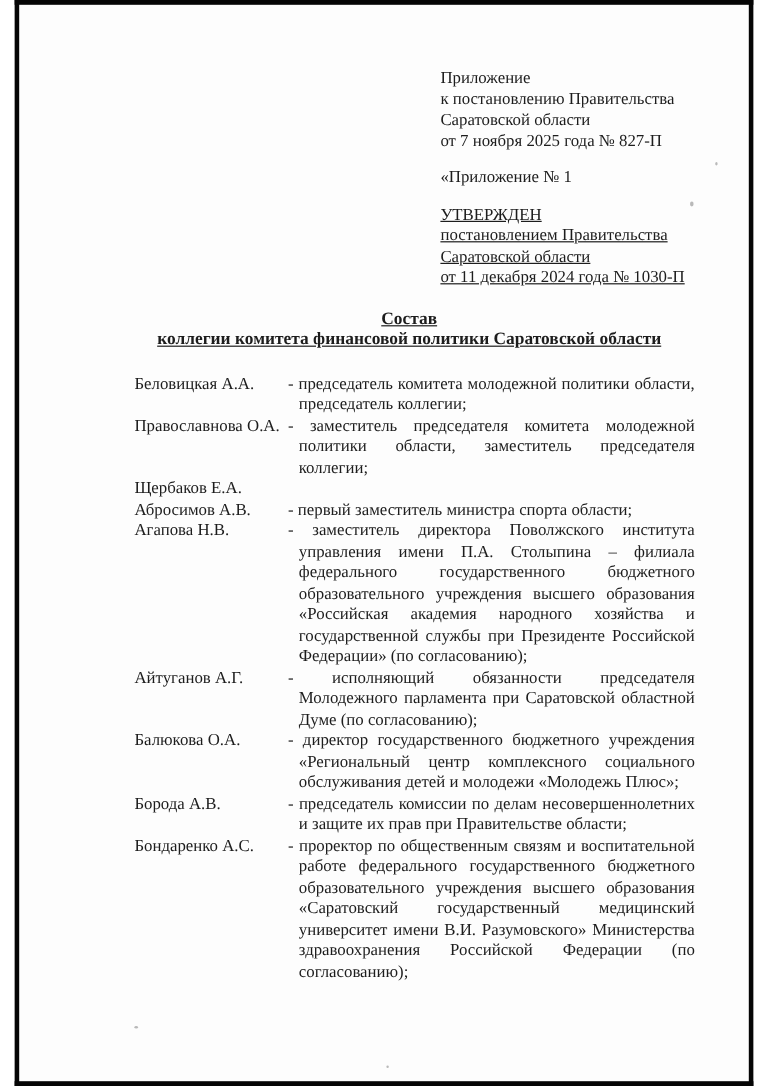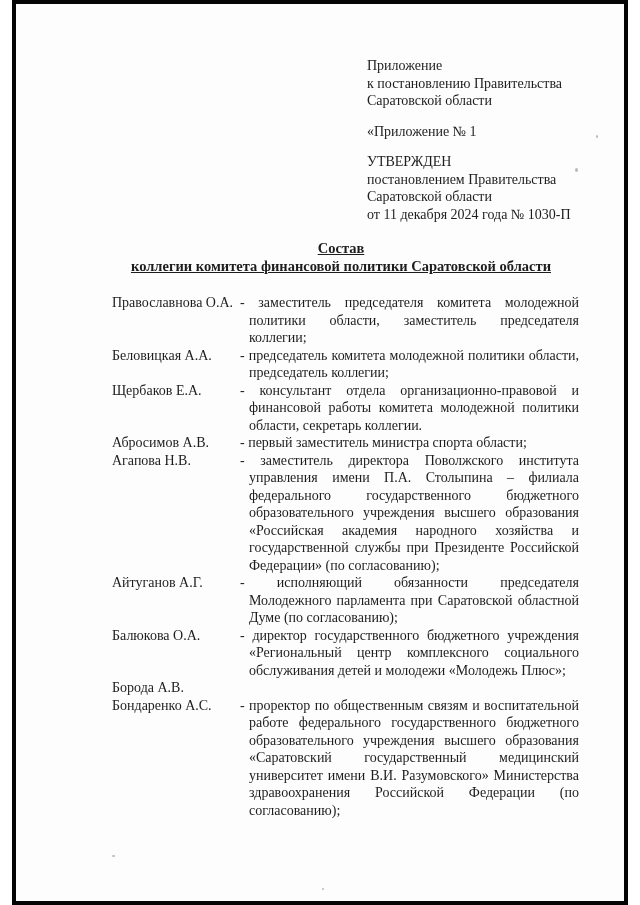--- a/index.html
+++ b/index.html
@@ -33,21 +33,21 @@
 
   .content {
     position: absolute;
     left: 100px;
     top: 57px;
     width: 458px;
   }
   .header-block { margin-left: 255px; }
   .header-line { white-space: nowrap; }
   .appendix-label { margin-left: 255px; margin-top: 13px; }
-  .approved-block { margin-left: 255px; margin-top: 13px; }
+  .approved-block { margin-left: 255px; margin-top: 13px; text-decoration: underline; }
   .doc-title {
     margin-top: 17px;
     text-align: center;
     font-weight: bold;
     font-size: 14.5px;
     text-decoration: underline;
   }
   .roster { margin-top: 19px; }
   .roster-members { margin-top: 0; }
   .members-heading { margin-top: 13px; text-indent: 33px; }
@@ -75,48 +75,48 @@
   <div class="speck speck2"></div>
   <div class="speck speck3"></div>
   <div class="speck speck4"></div>
 
   <div class="content">
 
     <div class="header-block">
       <div class="header-line">Приложение</div>
       <div class="header-line">к постановлению Правительства</div>
       <div class="header-line">Саратовской области</div>
+      <div class="header-line">от 7 ноября 2025 года № 827-П</div>
     </div>
 
     <div class="appendix-label">«Приложение № 1</div>
 
     <div class="approved-block">
       <div class="header-line">УТВЕРЖДЕН</div>
       <div class="header-line">постановлением Правительства</div>
       <div class="header-line">Саратовской области</div>
       <div class="header-line">от 11 декабря 2024 года № 1030-П</div>
     </div>
 
     <div class="doc-title">
       <div>Состав</div>
       <div>коллегии комитета финансовой политики Саратовской области</div>
     </div>
 
     <div class="roster">
       <div class="entry">
+        <div class="entry-name">Беловицкая А.А.</div>
+        <div class="entry-role">- председатель комитета молодежной политики области, председатель коллегии;</div>
+      </div>
+      <div class="entry">
         <div class="entry-name">Православнова О.А.</div>
         <div class="entry-role">- заместитель председателя комитета молодежной политики области, заместитель председателя коллегии;</div>
       </div>
       <div class="entry">
-        <div class="entry-name">Беловицкая А.А.</div>
-        <div class="entry-role">- председатель комитета молодежной политики области, председатель коллегии;</div>
-      </div>
-      <div class="entry">
         <div class="entry-name">Щербаков Е.А.</div>
-        <div class="entry-role">- консультант отдела организационно-правовой и финансовой работы комитета молодежной политики области, секретарь коллегии.</div>
       </div>
     </div>
 
 
     <div class="roster roster-members">
       <div class="entry">
         <div class="entry-name">Абросимов А.В.</div>
         <div class="entry-role">- первый заместитель министра спорта области;</div>
       </div>
       <div class="entry">
@@ -126,20 +126,21 @@
       <div class="entry">
         <div class="entry-name">Айтуганов А.Г.</div>
         <div class="entry-role">- исполняющий обязанности председателя Молодежного парламента при Саратовской областной Думе (по согласованию);</div>
       </div>
       <div class="entry">
         <div class="entry-name">Балюкова О.А.</div>
         <div class="entry-role">- директор государственного бюджетного учреждения «Региональный центр комплексного социального обслуживания детей и молодежи «Молодежь Плюс»;</div>
       </div>
       <div class="entry">
         <div class="entry-name">Борода А.В.</div>
+        <div class="entry-role">- председатель комиссии по делам несовершеннолетних и защите их прав при Правительстве области;</div>
       </div>
       <div class="entry">
         <div class="entry-name">Бондаренко А.С.</div>
         <div class="entry-role">- проректор по общественным связям и воспитательной работе федерального государственного бюджетного образовательного учреждения высшего образования «Саратовский государственный медицинский университет имени В.И. Разумовского» Министерства здравоохранения Российской Федерации (по согласованию);</div>
       </div>
     </div>
 
   </div>
 </div>
 

